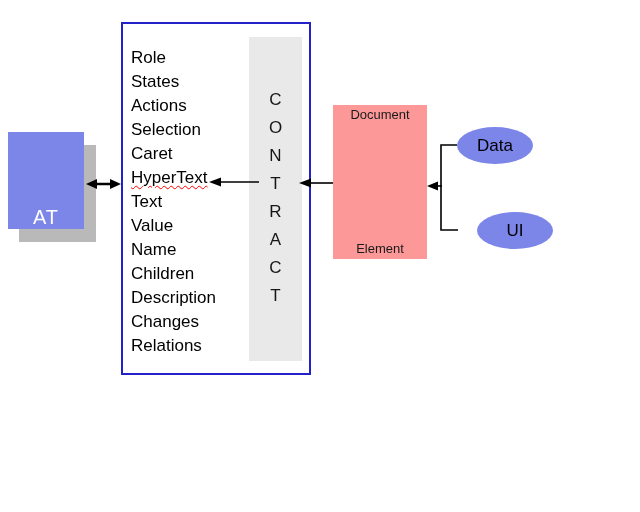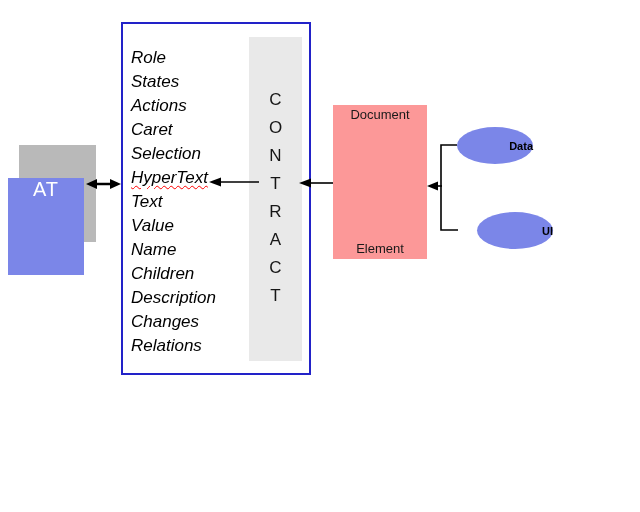--- a/index.html
+++ b/index.html
@@ -13,29 +13,29 @@
   }
   html,body{margin:0;padding:0;background:#fff;}
   .canvas{
     position:relative;width:640px;height:512px;background:#ffffff;overflow:hidden;
     font-family:"Liberation Sans", sans-serif;color:#000;
   }
   
   .at-shadow{position:absolute;left:19px;top:145px;width:77px;height:97px;background:var(--shadow-gray);}
   .at-box{
     position:absolute;left:8px;top:132px;width:76px;height:97px;background:var(--node-blue);
-    display:flex;align-items:flex-start;justify-content:center;
-    color:#ffffff;font-size:20px;letter-spacing:1px;margin-top:46px;
+    display:flex;align-items:flex-end;justify-content:center;
+    color:#ffffff;font-size:20px;letter-spacing:1px;
   }
   
   .contract-box{
     position:absolute;left:121px;top:22px;width:186px;height:349px;
     background:#ffffff;border:2px solid var(--box-border-blue);
   }
-  .prop-list{position:absolute;left:8px;top:22px;font-size:17px;line-height:24px;white-space:nowrap;font-style:italic;}
+  .prop-list{position:absolute;left:8px;top:22px;font-size:17px;line-height:24px;white-space:nowrap;}
   .prop-item{height:24px;}
   .prop-item.misspelled{
     text-decoration:underline wavy var(--misspell-underline);
     text-decoration-thickness:1px;
     text-underline-offset:2px;
   }
   .contract-strip{
     position:absolute;left:126px;top:13px;width:53px;height:324px;background:var(--strip-gray);
     display:flex;flex-direction:column;align-items:center;
   }
@@ -43,21 +43,21 @@
   .strip-letter{height:28px;}
   
   .doc-box{
     position:absolute;left:333px;top:105px;width:94px;height:154px;background:var(--node-pink);
     display:flex;flex-direction:column;align-items:center;justify-content:space-between;
     font-size:13px;line-height:20px;color:#1a1a1a;text-align:center;
   }
   
   .ellipse{
     position:absolute;width:76px;height:37px;border-radius:50%;background:var(--node-blue);
-    display:flex;align-items:center;justify-content:flex-end;font-size:11px;color:#000;font-weight:bold;
+    display:flex;align-items:center;justify-content:center;font-size:17px;color:#000;
   }
   .ellipse.data{left:457px;top:127px;}
   .ellipse.ui{left:477px;top:212px;}
   
   .connectors{position:absolute;left:0;top:0;width:640px;height:512px;pointer-events:none;}
 </style>
 </head>
 <body>
 
 <div class="canvas">
@@ -77,22 +77,22 @@
         <div class="strip-letter">R</div>
         <div class="strip-letter">A</div>
         <div class="strip-letter">C</div>
         <div class="strip-letter">T</div>
       </div>
     </div>
     <div class="prop-list">
       <div class="prop-item">Role</div>
       <div class="prop-item">States</div>
       <div class="prop-item">Actions</div>
+      <div class="prop-item">Selection</div>
       <div class="prop-item">Caret</div>
-      <div class="prop-item">Selection</div>
       <div class="prop-item misspelled">HyperText</div>
       <div class="prop-item">Text</div>
       <div class="prop-item">Value</div>
       <div class="prop-item">Name</div>
       <div class="prop-item">Children</div>
       <div class="prop-item">Description</div>
       <div class="prop-item">Changes</div>
       <div class="prop-item">Relations</div>
     </div>
   </div>

